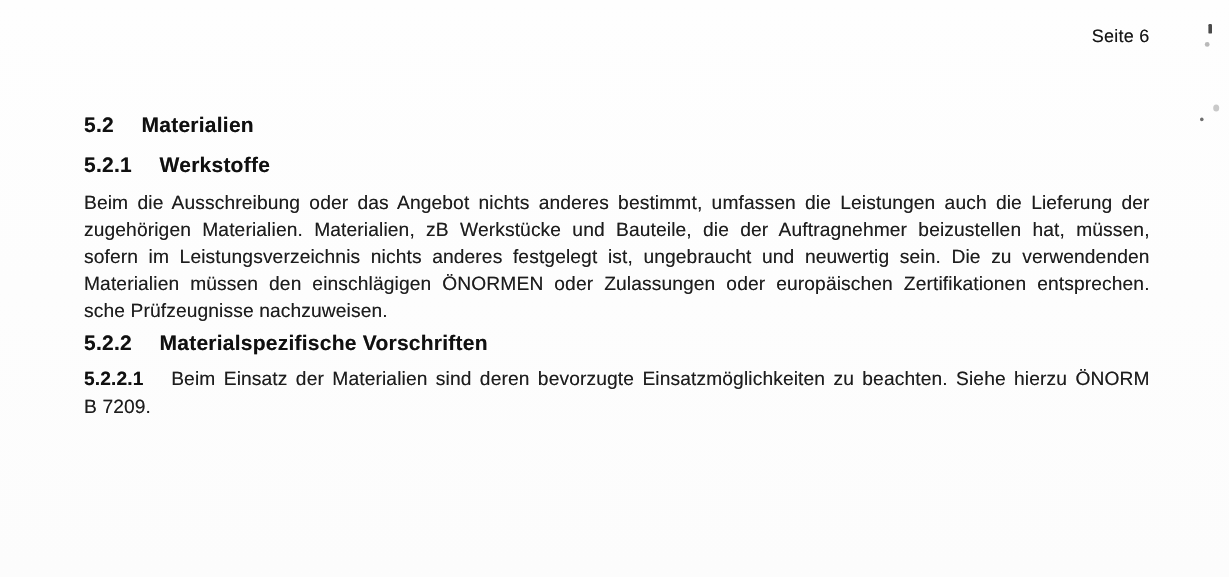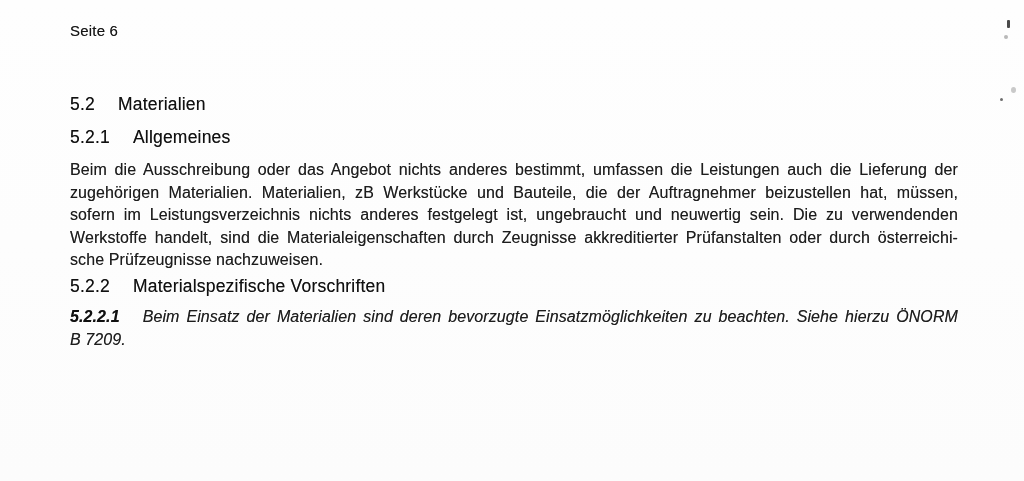--- a/index.html
+++ b/index.html
@@ -26,42 +26,43 @@
     left: 70px;
     top: 22px;
     width: 888px;
     text-shadow: 0 0 0.45px rgba(20,20,20,0.55);
   }
   .header {
     font-size: 15px;
     line-height: 18px;
     letter-spacing: 0.2px;
     color: #161616;
+    text-align: right;
   }
   .heading {
-    font-weight: normal;
+    font-weight: bold;
     font-size: 17.5px;
     line-height: 20px;
     color: #101010;
     letter-spacing: 0.2px;
   }
   .heading .hnum {
     display: inline-block;
     margin-right: 23px;
   }
   .h52  { margin-top: 54px; }
   .h521 { margin-top: 13px; }
   .h522 { margin-top: 4px; }
   .para {
     font-size: 16px;
     color: #1d1d1d;
     letter-spacing: 0.1px;
   }
   .p1 { margin-top: 12px; }
-  .p2 { margin-top: 9px; font-style: italic; }
+  .p2 { margin-top: 9px; }
   .p3 { margin-top: 12px; }
   .p1 .tline { line-height: 22.5px; }
   .p2 .tline, .p3 .tline { line-height: 23px; }
   .tline {
     text-align: justify;
     text-align-last: justify;
     white-space: normal;
   }
   .tline.last {
     text-align-last: left;
@@ -96,28 +97,28 @@
 
     <div class="header">
       <div>Seite 6</div>
     </div>
 
     <div class="heading h52">
       <span class="hnum">5.2</span><span class="htitle">Materialien</span>
     </div>
 
     <div class="heading h521">
-      <span class="hnum">5.2.1</span><span class="htitle">Allgemeines</span>
+      <span class="hnum">5.2.1</span><span class="htitle">Werkstoffe</span>
     </div>
 
     <div class="para p1">
         <div class="tline">Beim die Ausschreibung oder das Angebot nichts anderes bestimmt, umfassen die Leistungen auch die Lieferung der</div>
         <div class="tline">zugehörigen Materialien. Materialien, zB Werkstücke und Bauteile, die der Auftragnehmer beizustellen hat, müssen,</div>
         <div class="tline">sofern im Leistungsverzeichnis nichts anderes festgelegt ist, ungebraucht und neuwertig sein. Die zu verwendenden</div>
-        <div class="tline">Werkstoffe handelt, sind die Materialeigenschaften durch Zeugnisse akkreditierter Prüfanstalten oder durch österreichi-</div>
+        <div class="tline">Materialien müssen den einschlägigen ÖNORMEN oder Zulassungen oder europäischen Zertifikationen entsprechen.</div>
         <div class="tline last">sche Prüfzeugnisse nachzuweisen.</div>
       </div>
 
     <div class="heading h522">
       <span class="hnum">5.2.2</span><span class="htitle">Materialspezifische Vorschriften</span>
     </div>
 
     <div class="para p2">
         <div class="tline"><span class="pnum">5.2.2.1</span>Beim Einsatz der Materialien sind deren bevorzugte Einsatzmöglichkeiten zu beachten. Siehe hierzu ÖNORM</div>
         <div class="tline last">B 7209.</div>

